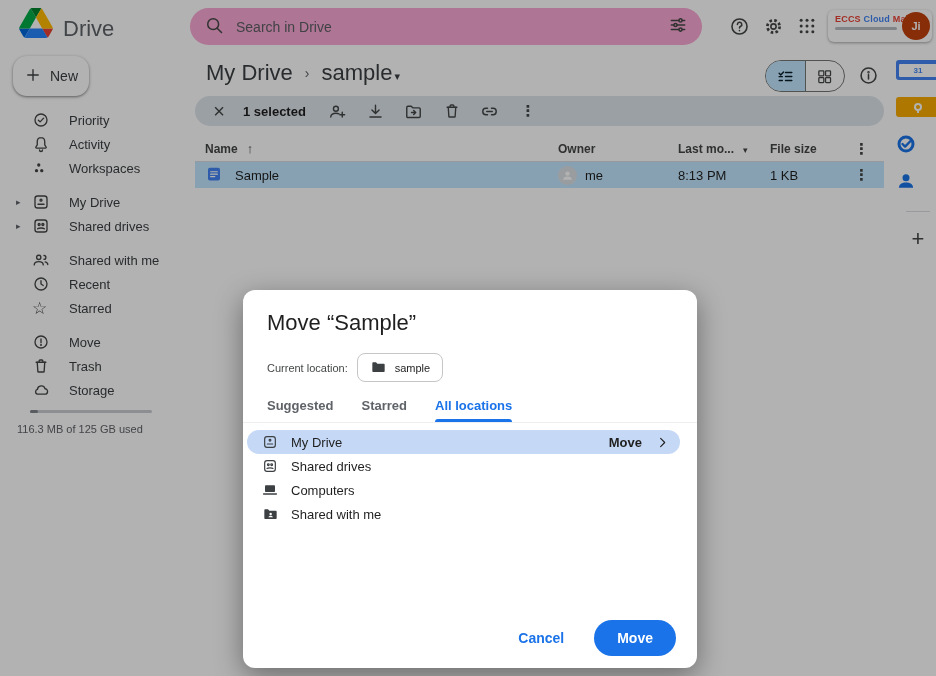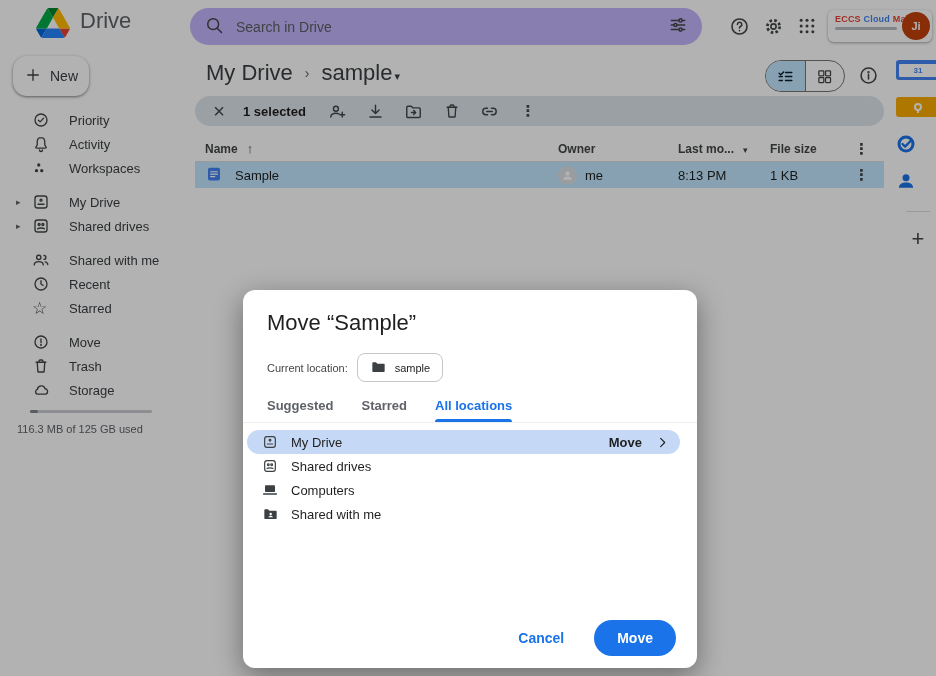--- a/index.html
+++ b/index.html
@@ -4,23 +4,23 @@
 <style>
   * { box-sizing: border-box; margin: 0; padding: 0; }
   html,body { width: 936px; height: 676px; }
   body { font-family: "Liberation Sans", "DejaVu Sans", sans-serif; color:#1f1f1f; }
   .stage { position: relative; width: 936px; height: 676px; background:#fff; overflow: hidden; }
 
   svg.st { fill:none; stroke:currentColor; stroke-width:1.8; stroke-linecap:round; stroke-linejoin:round; }
 
   
   .header { position:absolute; top:0; left:0; right:0; height:52px; background:#fff; }
-  .logo-area { position:absolute; left:36px; top:8px; display:flex; align-items:flex-start; gap:10px; }
+  .logo-area { position:absolute; left:19px; top:8px; display:flex; align-items:flex-end; gap:10px; }
   .logo-area .app-name { font-size:22px; color:#5f6368; }
-  .searchbar { position:absolute; left:190px; top:8px; width:512px; height:37px; background:#c4b5fd;
+  .searchbar { position:absolute; left:190px; top:8px; width:512px; height:37px; background:#f9a8d4;
                border-radius:20px; display:flex; align-items:center; padding:0 14px; gap:12px; color:#444746; }
   .searchbar input { flex:1; border:none; outline:none; background:transparent; font-size:14px; color:#1f1f1f;
                      font-family:inherit; }
   .searchbar input::placeholder { color:#5c5f63; }
   .header-actions { position:absolute; left:722px; top:6px; height:40px; display:flex; align-items:center; }
   .hbtn { width:34px; height:34px; display:flex; align-items:center; justify-content:center; color:#444746;
           border-radius:50%; cursor:pointer; }
   .acct-badge { position:relative; width:104px; height:32px; background:#fff; border-radius:6px;
                 box-shadow:0 1px 3px rgba(0,0,0,.35); margin-left:4px; padding:4px 32px 4px 7px; }
   .badge-title { font-size:9px; font-weight:bold; letter-spacing:.2px; white-space:nowrap; }

